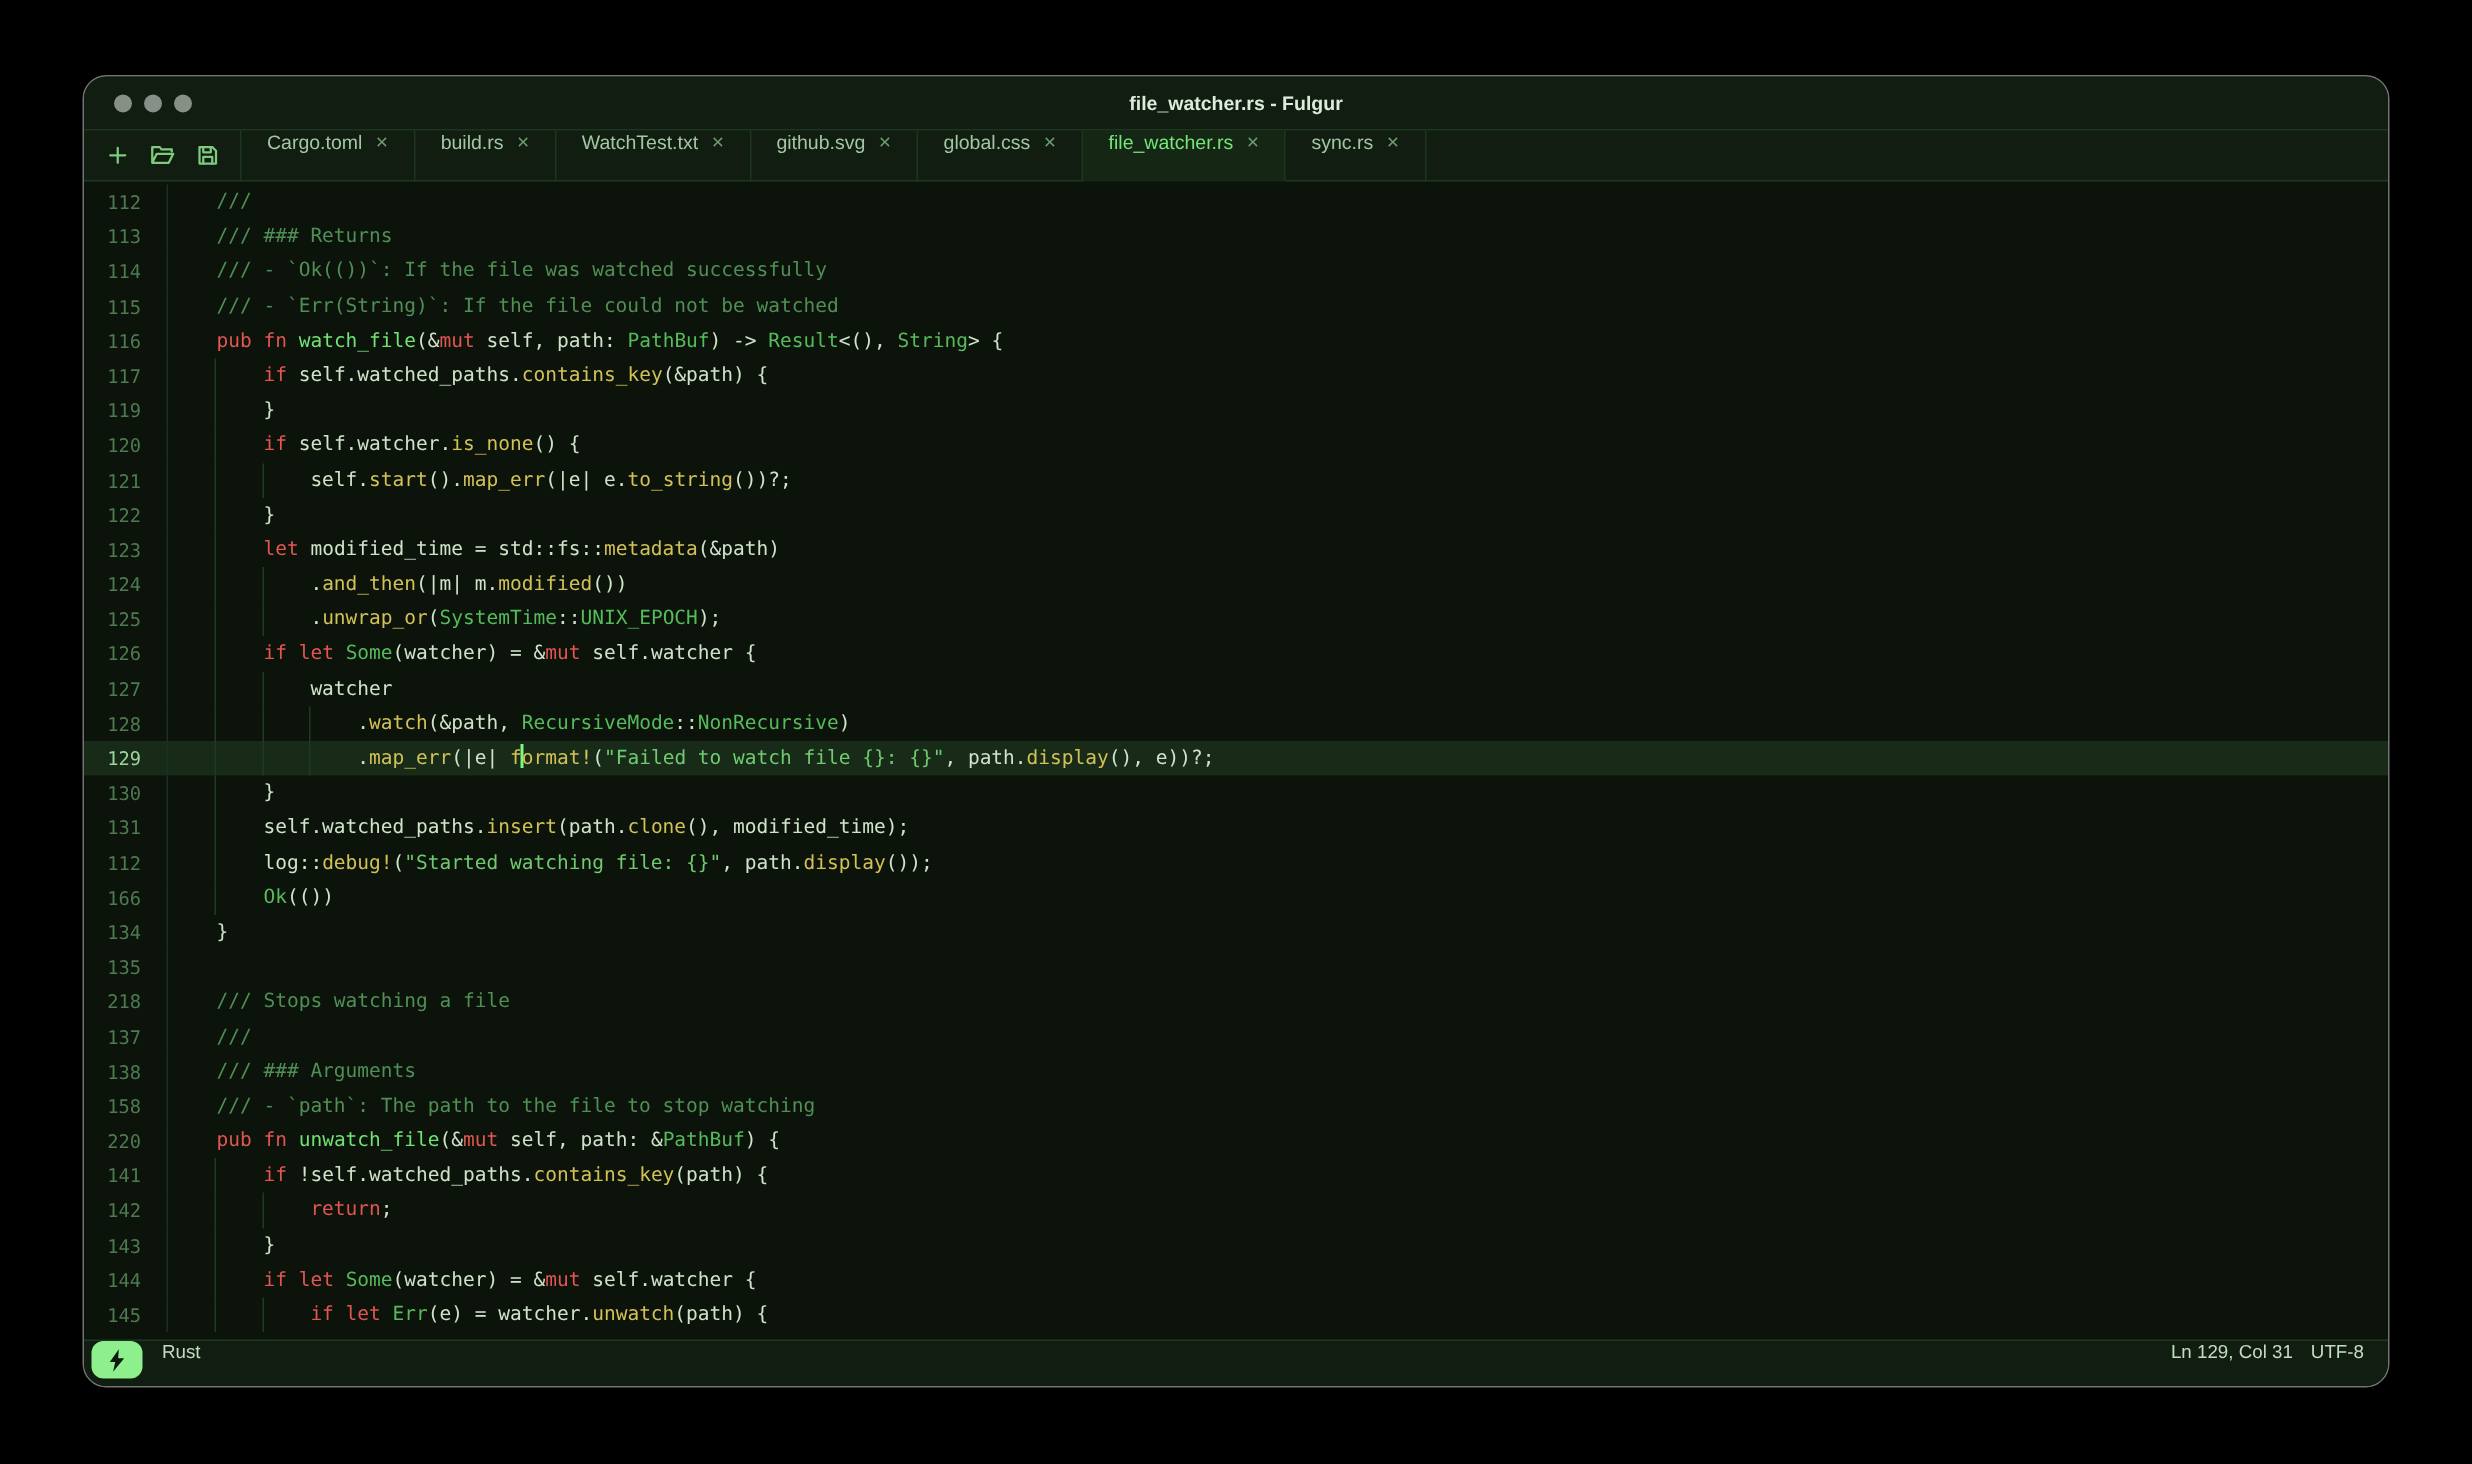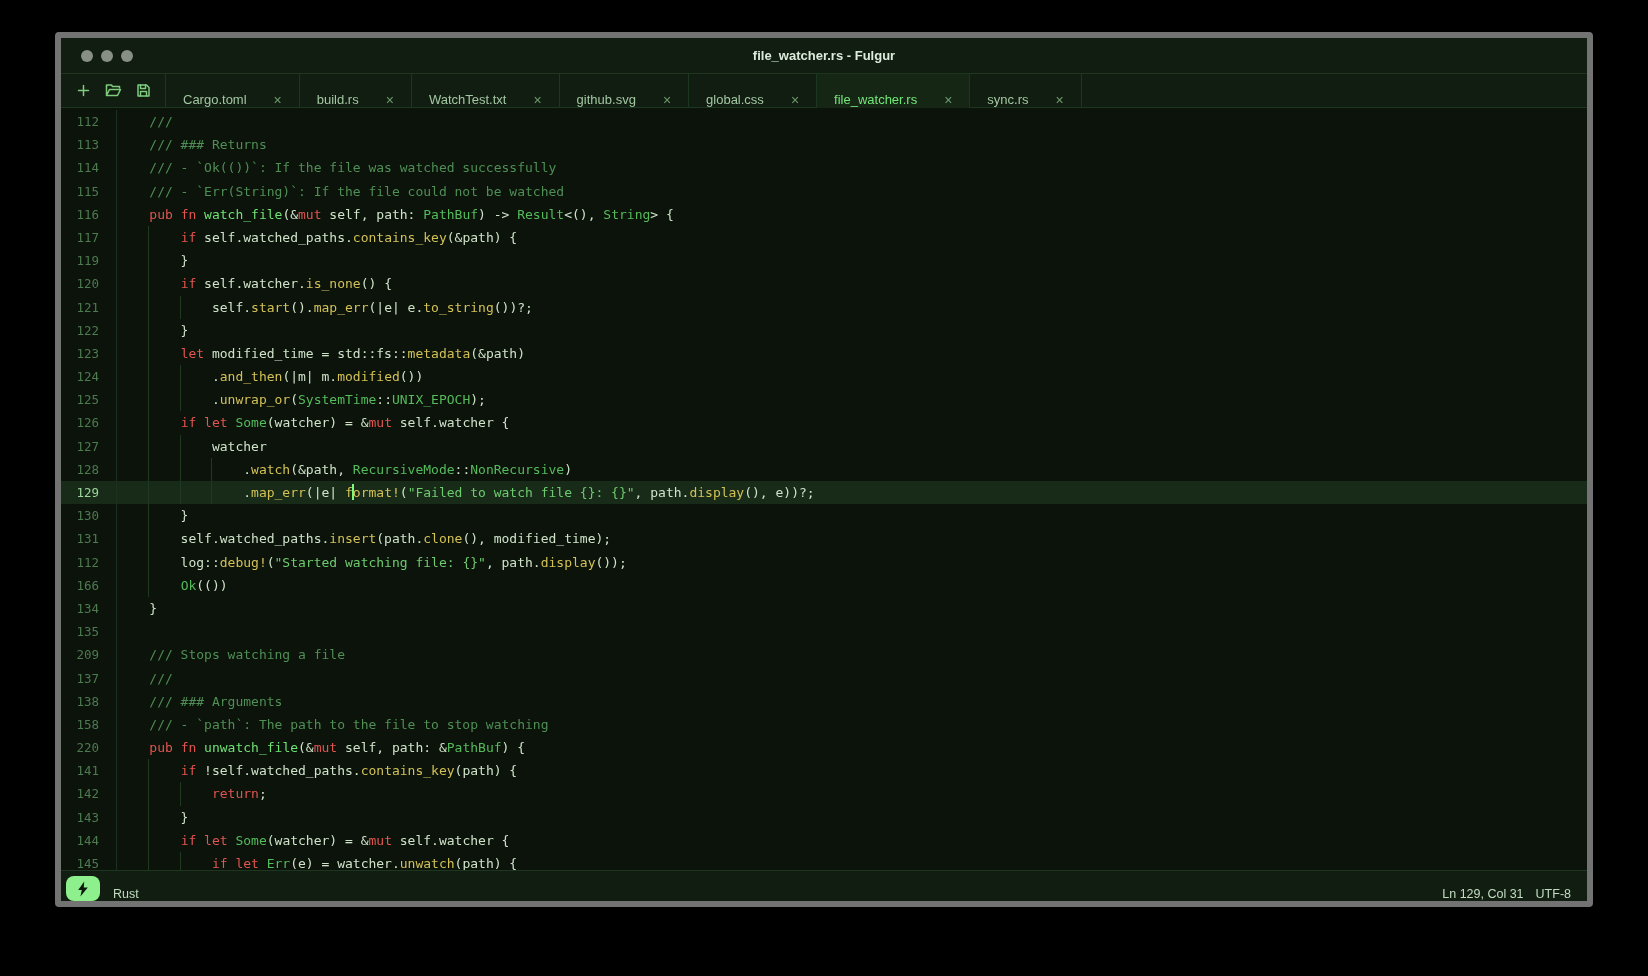--- a/index.html
+++ b/index.html
@@ -7,38 +7,38 @@
     --border:#1d3620; --accent:#8df08d; --title_text:#dcecdc; --tab_text:#a3c7a3;
     --tab_text_active:#72e776; --line_number:#4d7a4f; --line_number_active:#9bd69b;
     --current_line_bg:#172b18; --indent_guide:#1f3a21; --status_text:#c2dcc2;
     --syn-kw:#e25550; --syn-ty:#55bb5b; --syn-fnd:#70e374; --syn-mc:#d3c156;
     --syn-str:#6fcb6f; --syn-cm:#4f8f55; --syn-pl:#cfe3c9;
   }
   *{box-sizing:border-box}
   html,body{margin:0;padding:0}
   body{width:1648px;height:976px;background:var(--background);position:relative;overflow:hidden;
        font-family:"Liberation Sans",sans-serif}
-  .window{position:absolute;left:55px;top:32px;width:1538px;height:875px;background:var(--window_bg);
-          border:6px solid #737373;border-radius:4px;overflow:hidden;display:flex;flex-direction:column}
+  .window{position:absolute;left:55px;top:50px;width:1538px;height:875px;background:var(--window_bg);
+          border:1px solid #737373;border-radius:16px;overflow:hidden;display:flex;flex-direction:column}
 
   
   .titlebar{height:36px;flex:none;background:var(--chrome_bg);border-bottom:1px solid var(--border);
             display:flex;align-items:center;justify-content:center;position:relative}
   .dots{position:absolute;left:20px;top:0;height:100%;display:flex;align-items:center;gap:8px}
   .dot{width:12px;height:12px;border-radius:50%;background:#878f87}
   .title{font-size:13px;font-weight:700;color:var(--title_text)}
 
   
   .tabbar{height:34px;flex:none;background:var(--chrome_bg);display:flex;align-items:stretch;font-size:13px}
   .toolbar{display:flex;align-items:center;gap:8px;padding:0 11px;border-right:1px solid var(--border);
            border-bottom:1px solid var(--border)}
   .tool-btn{width:22px;height:22px;display:flex;align-items:center;justify-content:center;border-radius:5px}
   .tool-btn svg{stroke:#7ecb7e;fill:none;stroke-width:1.5;stroke-linecap:round;stroke-linejoin:round}
   .tab-list{display:flex;align-items:stretch}
-  .tab{display:flex;align-items:flex-end;gap:27px;padding:0 17px;border-right:1px solid var(--border);
+  .tab{display:flex;align-items:flex-start;gap:9px;padding:0 17px;border-right:1px solid var(--border);
        border-bottom:1px solid var(--border);color:var(--tab_text);cursor:default}
   .tab.active{background:var(--active_tab_bg);border-bottom-color:transparent;color:var(--tab_text_active)}
   .tab-close{color:#6f9b6f;font-size:14px;line-height:1}
   .tab-filler{flex:1;border-bottom:1px solid var(--border)}
 
   
   .editor{flex:1;overflow:hidden;padding-top:2px;font-family:"DejaVu Sans Mono",monospace;
           font-size:13px;line-height:23.2px}
   .line{display:flex;height:23.2px}
   .line.current{background:var(--current_line_bg)}
@@ -47,21 +47,21 @@
   .line.current .lnum{color:var(--line_number_active)}
   .code{flex:1;position:relative;white-space:pre;padding-left:1px}
   .guide{position:absolute;top:0;bottom:0;width:1px;background:var(--indent_guide)}
   .cursor{display:inline-block;width:2px;height:16px;background:#7ef97e;vertical-align:-3px;margin:0 -1px}
   .tok-kw{color:var(--syn-kw)} .tok-ty{color:var(--syn-ty)} .tok-fnd{color:var(--syn-fnd)}
   .tok-mc{color:var(--syn-mc)} .tok-str{color:var(--syn-str)} .tok-cm{color:var(--syn-cm)}
   .tok-pl{color:var(--syn-pl)}
 
   
   .statusbar{height:31px;flex:none;background:var(--chrome_bg);border-top:1px solid var(--border);
-             display:flex;align-items:flex-end;padding:0 16px 0 5px;font-size:12.5px;color:var(--status_text)}
+             display:flex;align-items:flex-start;padding:0 16px 0 5px;font-size:12.5px;color:var(--status_text)}
   .lang-badge{width:34px;height:25px;border-radius:8px;background:var(--accent);display:flex;
               align-items:center;justify-content:center;margin-right:13px;flex:none}
   .status-right{margin-left:auto;display:flex;gap:12px}
 </style>
 </head>
 <body>
 
 <div class="window">
 
   <div class="titlebar">
@@ -215,21 +215,21 @@
         </div>
         <div class="line">
           <span class="lnum">134</span>
           <span class="code"><span class="tok-pl">    }</span></span>
         </div>
         <div class="line">
           <span class="lnum">135</span>
           <span class="code"><span class="tok-pl"></span></span>
         </div>
         <div class="line">
-          <span class="lnum">209</span>
+          <span class="lnum">218</span>
           <span class="code"><span class="tok-cm">    /// Stops watching a file</span></span>
         </div>
         <div class="line">
           <span class="lnum">137</span>
           <span class="code"><span class="tok-cm">    ///</span></span>
         </div>
         <div class="line">
           <span class="lnum">138</span>
           <span class="code"><span class="tok-cm">    /// ### Arguments</span></span>
         </div>

